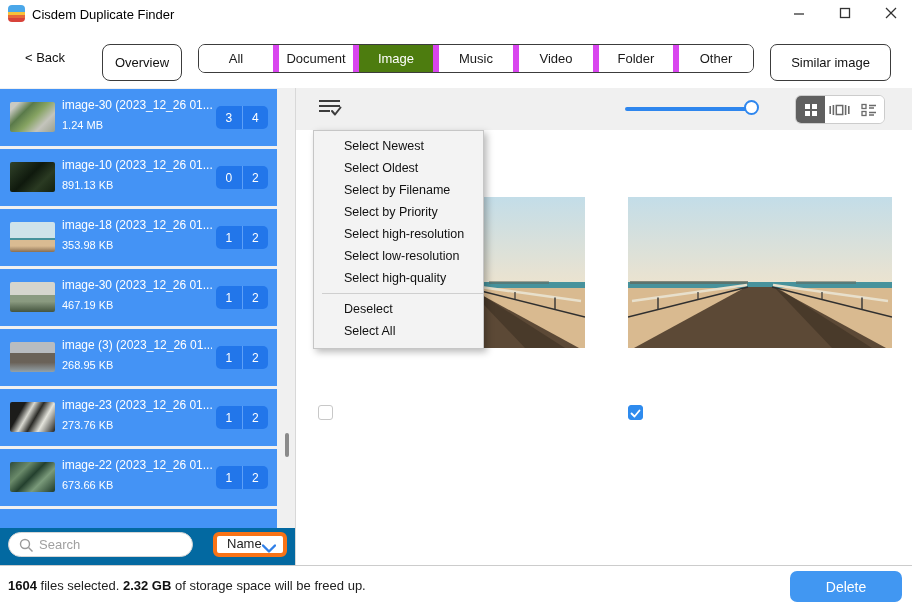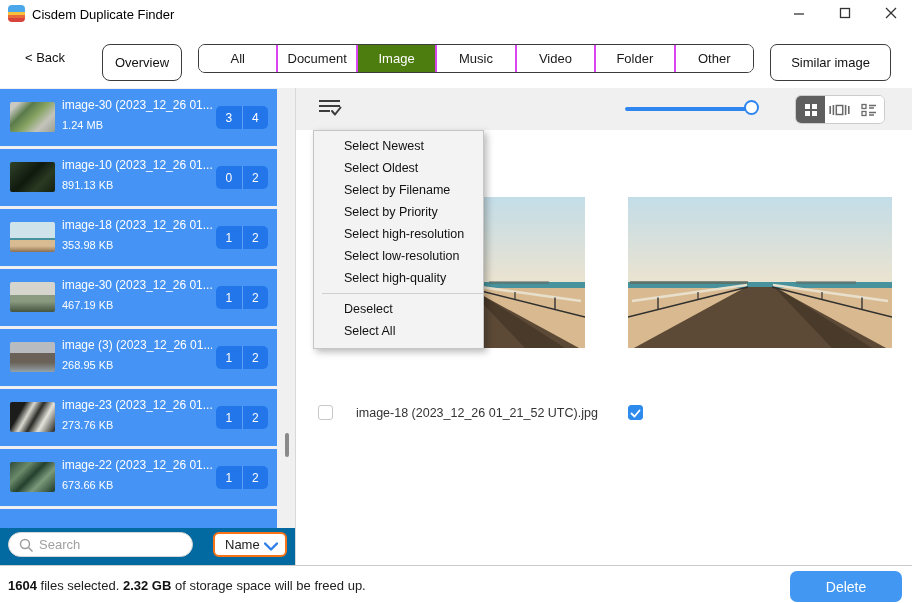--- a/index.html
+++ b/index.html
@@ -19,21 +19,21 @@
   
   .navbar { position:absolute; left:0; top:28px; width:912px; height:60px; background:#fff; }
   .back-link { position:absolute; left:25px; top:22px; font-size:13px; color:#111; cursor:default; }
   .pill-btn { position:absolute; top:16px; height:37px; background:#fff; border:1px solid #3c3c3c; border-radius:8px;
               font-size:13px; color:#111; display:flex; align-items:center; justify-content:center; }
   .overview-btn { left:102px; width:80px; }
   .similar-btn { left:770px; width:121px;border-radius:7px; }
   .tabgroup { position:absolute; left:198px; top:16px; width:556px; height:29px; border:1px solid #3c3c3c;
               border-radius:7px; overflow:hidden; display:flex; background:#fff; }
   .tab { flex:1 1 0; display:flex; align-items:center; justify-content:center; font-size:13px; color:#1a1a1a;
-         border-right:2px solid #d946ef; background:#fff; }
+         border-right:6px solid #d946ef; background:#fff; }
   .tab:last-child { border-right:none; }
   .tab.active { background:#4d7c0f; color:#fff; }
 
   
   .sidebar { position:absolute; left:0; top:88px; width:295px; height:440px; background:#f0f0f0; overflow:hidden; }
   .side-divider { position:absolute; left:295px; top:88px; width:1px; height:477px; background:#d8d8d8; }
   .list-item { position:absolute; left:0; width:277px; height:57px; background:#4493f5; }
   .li-thumb { position:absolute; left:10px; top:13px; width:45px; height:30px; border-radius:2px; }
   .li-name { position:absolute; left:62px; top:9px; width:150px; font-size:12px; color:#fff; white-space:nowrap; overflow:hidden; }
   .li-size { position:absolute; left:62px; top:30px; font-size:11px; color:#fff; }
@@ -51,22 +51,22 @@
   .partial-item { position:absolute; left:0; top:421px; width:277px; height:19px; background:#4493f5; }
   .scroll-thumb { position:absolute; left:285px; top:345px; width:4px; height:24px; background:#8a8a8a; border-radius:2px; }
 
   .search-panel { position:absolute; left:0; top:528px; width:295px; height:37px; background:#0369a1; }
   .search-box { position:absolute; left:8px; top:4px; width:185px; height:25px; background:#fff; border:1px solid #d5d5d5;
                 border-radius:13px; }
   .search-box svg { position:absolute; left:10px; top:5px; }
   .search-box input { position:absolute; left:30px; top:1px; width:148px; height:21px; border:none; outline:none;
                       font-size:13px; color:#333; background:transparent; font-family:"Liberation Sans",sans-serif; }
   .search-box input::placeholder { color:#a0a0a0; }
-  .sort-select { position:absolute; left:213px; top:4px; width:74px; height:25px; background:#fff; border:2px solid #f97316;
-                 border-radius:6px; display:flex; align-items:center; }
+  .sort-select { position:absolute; left:213px; top:4px; width:74px; height:25px; background:#fff; border:4px solid #f97316;
+                 border-radius:6px; display:flex; }
   .sort-select .val { font-size:13px; color:#222; margin-left:10px; }
   .sort-select svg { position:absolute; right:7px; top:8px; }
 
   
   .main { position:absolute; left:296px; top:88px; width:616px; height:477px; background:#fff; }
   .main-toolbar { position:absolute; left:0; top:0; width:616px; height:42px; background:#f0f0f0; }
   .selmenu-icon { position:absolute; left:22px; top:9px; width:24px; height:22px; }
   .zoom-slider { position:absolute; left:329px; top:19px; width:130px; height:4px; background:#2e86ee; border-radius:2px; }
   .zoom-thumb { position:absolute; left:448px; top:12px; width:15px; height:15px; border-radius:50%; background:#fff;
                 border:2px solid #2e86ee; }
@@ -319,21 +319,20 @@
         <line x1="260" y1="104" x2="145" y2="88" stroke="#e8e0cc" stroke-width="2.5"></line>
         <line x1="264" y1="120" x2="144" y2="90" stroke="#2f2f2f" stroke-width="1.5"></line>
         <line x1="30" y1="100.5" x2="30" y2="113" stroke="#333" stroke-width="1.4"></line>
         <line x1="70" y1="95" x2="70" y2="103" stroke="#333" stroke-width="1.2"></line>
         <line x1="234" y1="100.5" x2="234" y2="113" stroke="#333" stroke-width="1.4"></line>
         <line x1="194" y1="95" x2="194" y2="103" stroke="#333" stroke-width="1.2"></line>
       </svg>
     </div>
 
     <div class="caption-cb cb1"></div>
-    <div class="caption-label lbl1">image-18 (2023_12_26 01_21_52 UTC).jpg</div>
     <div class="caption-cb cb2 checked">
       <svg width="13" height="13" viewBox="0 0 13 13">
         <polyline points="2.5,6.5 5.5,9.5 10.5,3.5" fill="none" stroke="#fff" stroke-width="1.8" stroke-linecap="round" stroke-linejoin="round"></polyline>
       </svg>
     </div>
 
     <div class="dropdown">
       <div class="menu-item">Select Newest</div>
       <div class="menu-item">Select Oldest</div>
       <div class="menu-item">Select by Filename</div>

